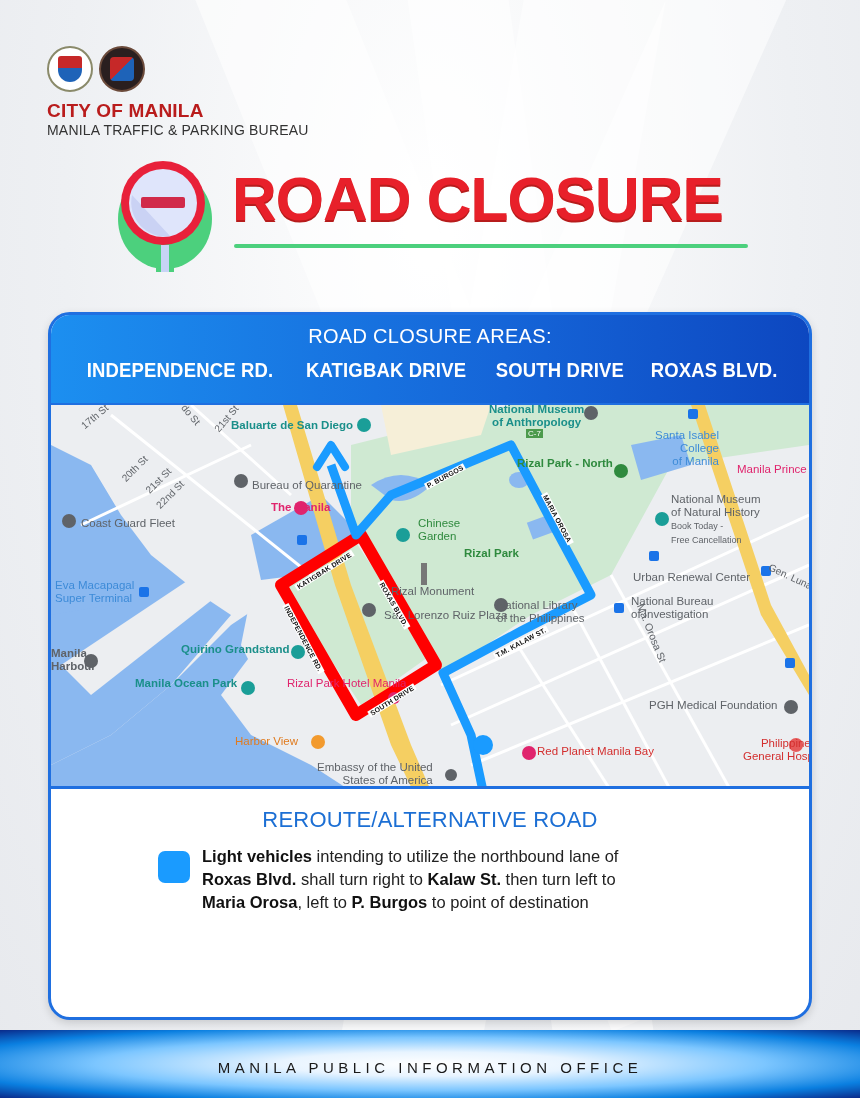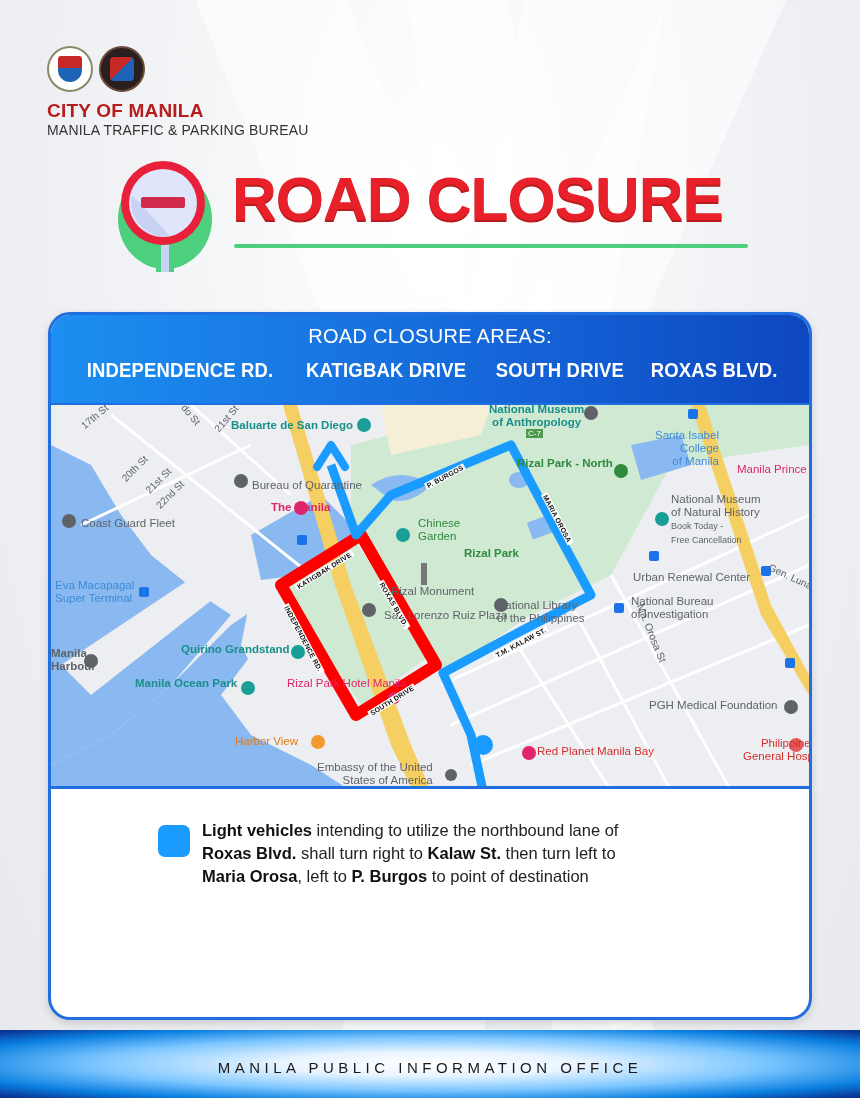--- a/index.html
+++ b/index.html
@@ -266,20 +266,21 @@
     <span class="road-tag" style="left:240px;top:162px;transform:rotate(-32deg);">KATIGBAK DRIVE</span>
     <span class="road-tag" style="left:316px;top:196px;transform:rotate(60deg);">ROXAS BLVD.</span>
     <span class="road-tag" style="left:214px;top:230px;transform:rotate(62deg);">INDEPENDENCE RD.</span>
     <span class="road-tag" style="left:314px;top:292px;transform:rotate(-32deg);">SOUTH DRIVE</span>
     <span class="road-tag" style="left:372px;top:68px;transform:rotate(-28deg);">P. BURGOS</span>
     <span class="road-tag" style="left:478px;top:110px;transform:rotate(62deg);">MARIA OROSA</span>
     <span class="road-tag" style="left:440px;top:234px;transform:rotate(-28deg);">T.M. KALAW ST.</span>
   </div>
 
   <div class="reroute">
+    <div class="reroute-title">REROUTE/ALTERNATIVE ROAD</div>
     <div class="reroute-row">
       <div class="legend-swatch"></div>
       <div class="reroute-text">
         <b>Light vehicles</b><span> intending to utilize the northbound lane of</span><br>
         <b>Roxas Blvd.</b><span> shall turn right to </span><b>Kalaw St.</b><span> then turn left to</span><br>
         <b>Maria Orosa</b><span>, left to </span><b>P. Burgos</b><span> to point of destination</span>
       </div>
     </div>
   </div>
 </div>

